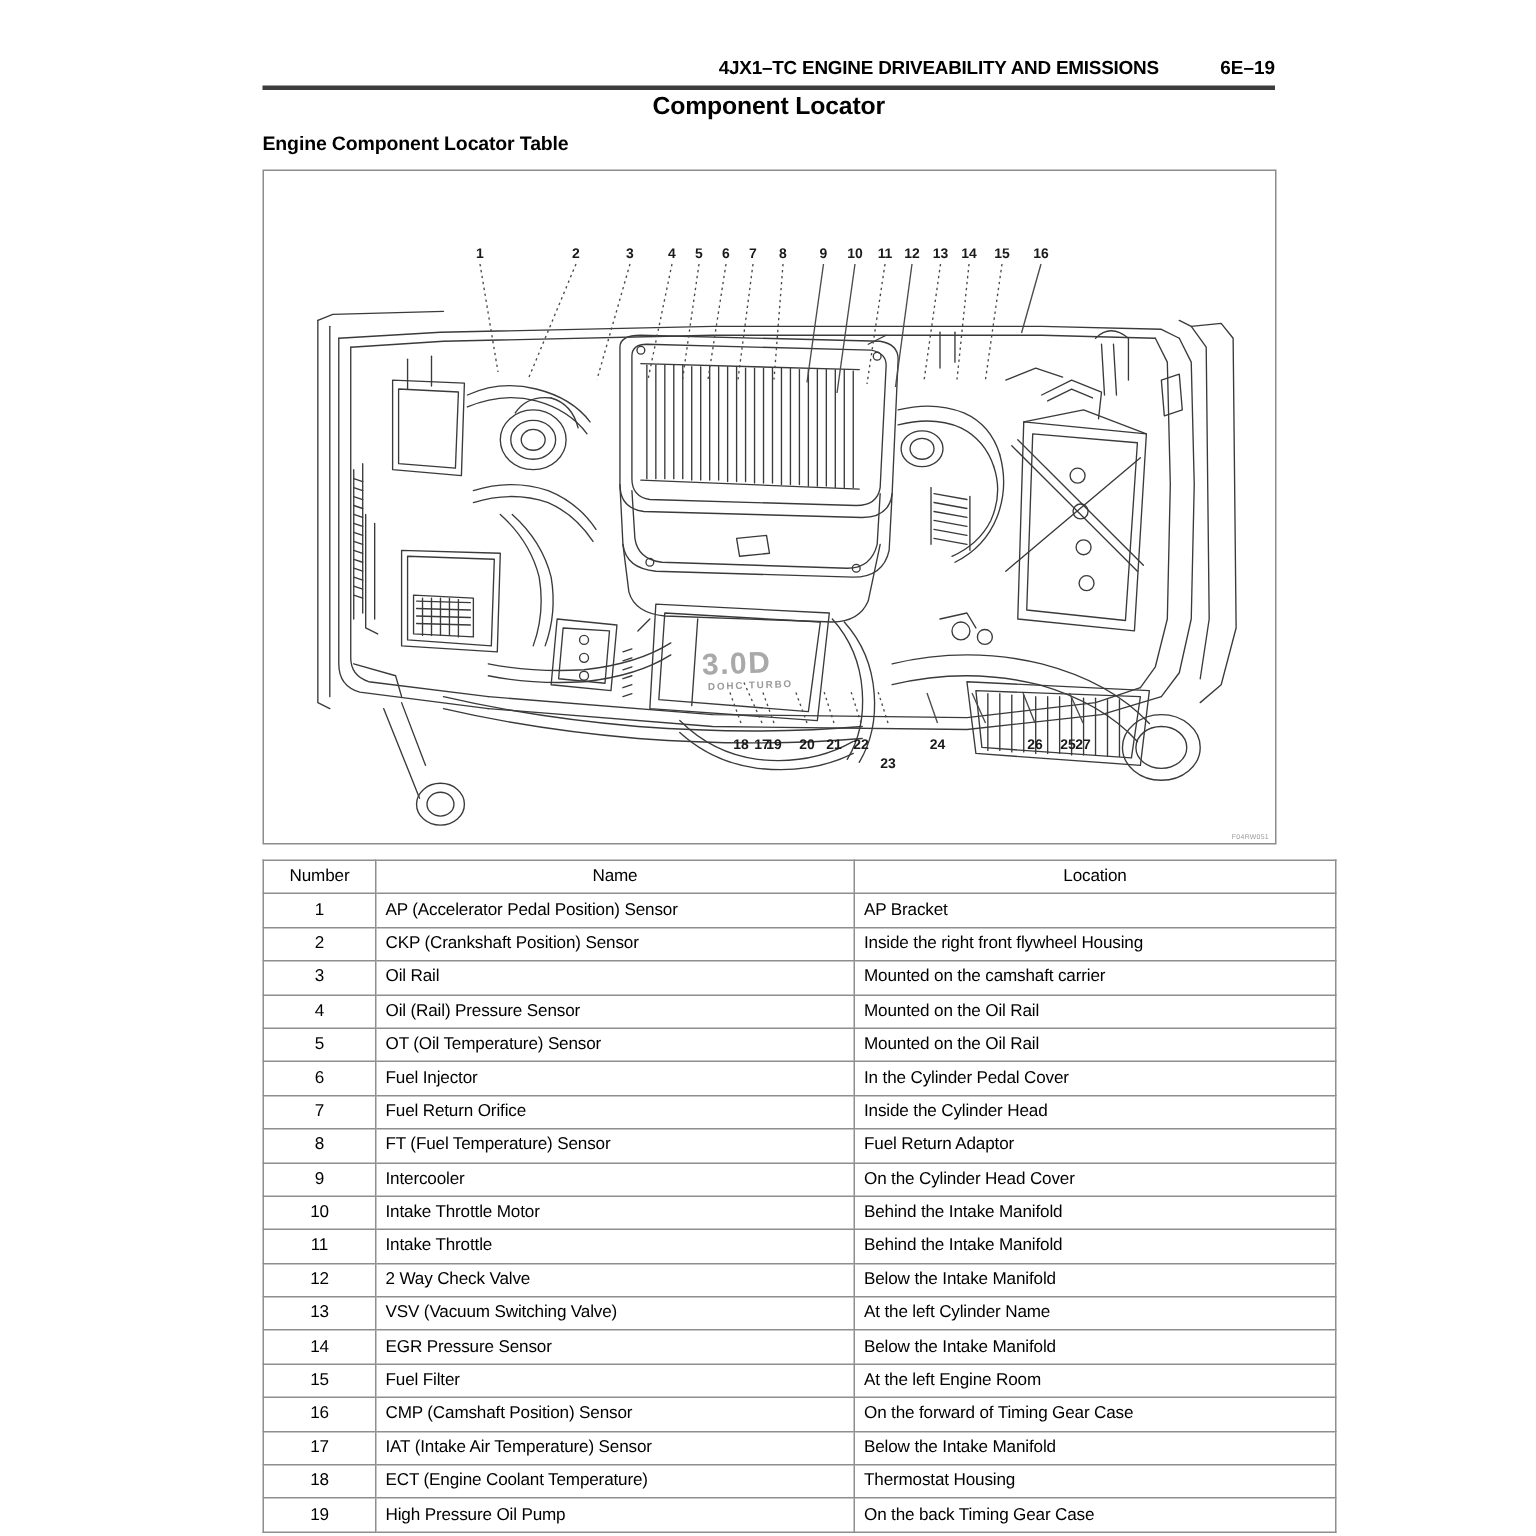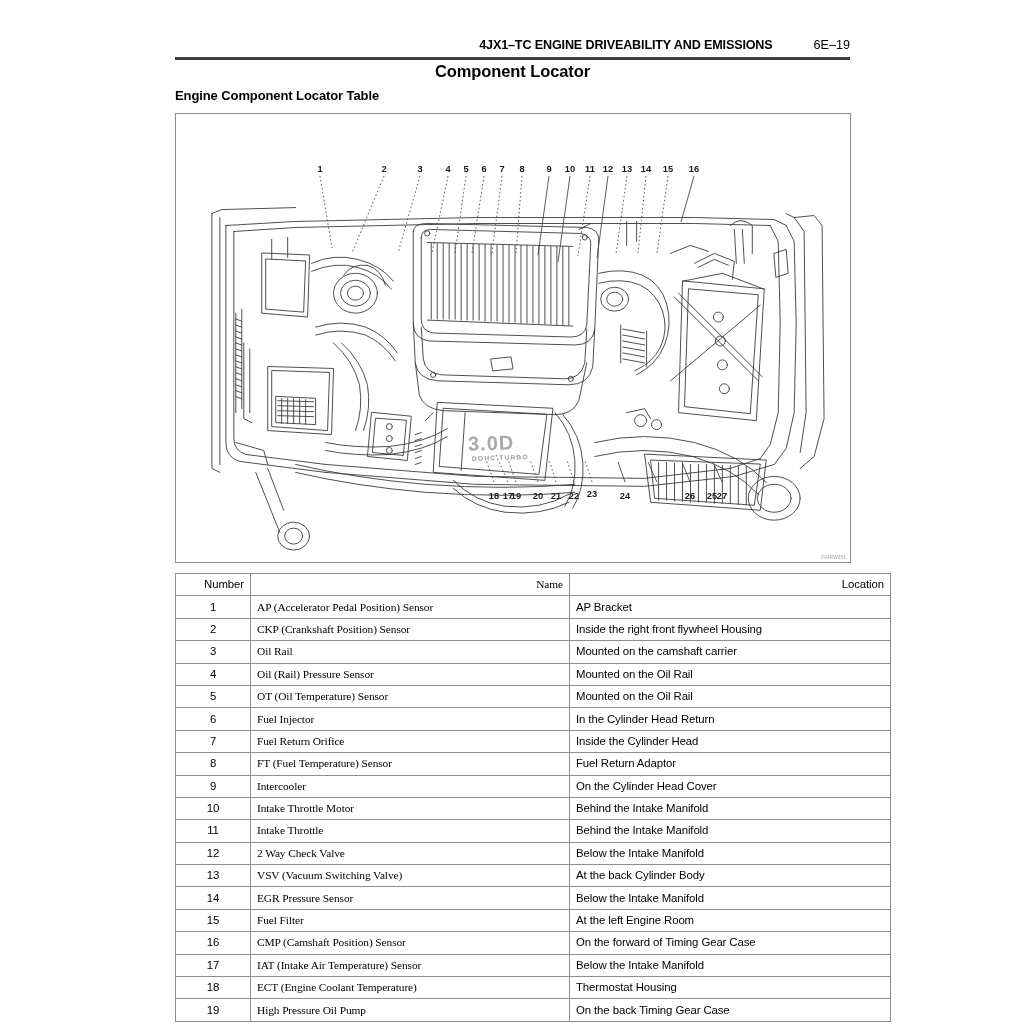--- a/index.html
+++ b/index.html
@@ -40,21 +40,21 @@
     height: 20px;
   }
   .header-title {
     font-size: 12.6px;
     font-weight: bold;
     letter-spacing: -0.15px;
     white-space: nowrap;
   }
   .header-page {
     font-size: 12.6px;
-    font-weight: normal;
+    font-weight: bold;
     white-space: nowrap;
     padding-left: 19px;
   }
 
   
   .section-title {
     position: absolute;
     left: 175px;
     top: 62px;
     width: 675px;
@@ -140,24 +140,24 @@
   .locator-table th,
   .locator-table td {
     border: 1px solid #8e8e8e;
     padding: 3px 6px 4px 6px;
     height: 14.4px;
     vertical-align: middle;
     font-weight: normal;
     letter-spacing: -0.1px;
   }
   .locator-table th {
-    text-align: right;
+    text-align: center;
   }
   .col-number { width: 62px; }
-  .col-name   { width: 306px; font-family: Liberation Serif, serif; }
+  .col-name   { width: 306px; }
   .col-loc    { width: 308px; }
   .cell-num {
     text-align: center;
   }
   .head-num {
     text-align: left;
   }
 </style>
 </head>
 <body>
@@ -419,21 +419,21 @@
     <div class="callout" style="left: 627px; top: 164px;">13</div>
     <div class="callout" style="left: 646px; top: 164px;">14</div>
     <div class="callout" style="left: 668px; top: 164px;">15</div>
     <div class="callout" style="left: 694px; top: 164px;">16</div>
     <div class="callout" style="left: 508px; top: 491px;">17</div>
     <div class="callout" style="left: 494px; top: 491px;">18</div>
     <div class="callout" style="left: 516px; top: 491px;">19</div>
     <div class="callout" style="left: 538px; top: 491px; text-align: center;">20</div>
     <div class="callout" style="left: 556px; top: 491px;">21</div>
     <div class="callout" style="left: 574px; top: 491px;">22</div>
-    <div class="callout" style="left: 592px; top: 489px;">23</div>
+    <div class="callout" style="left: 592px; top: 504px;">23</div>
     <div class="callout" style="left: 625px; top: 491px;">24</div>
     <div class="callout" style="left: 671px; top: 491px; margin-left: 41px;">25</div>
     <div class="callout" style="left: 690px; top: 491px; text-align: center;">26</div>
     <div class="callout" style="left: 722px; top: 491px;">27</div>
   </div>
 
 <table class="locator-table">
   <thead>
     <tr>
       <th class="col-number head-num">Number</th>
@@ -463,21 +463,21 @@
         <td class="col-loc">Mounted on the Oil Rail</td>
       </tr>
       <tr>
         <td class="col-number cell-num">5</td>
         <td class="col-name">OT (Oil Temperature) Sensor</td>
         <td class="col-loc">Mounted on the Oil Rail</td>
       </tr>
       <tr>
         <td class="col-number cell-num">6</td>
         <td class="col-name">Fuel Injector</td>
-        <td class="col-loc">In the Cylinder Head Return</td>
+        <td class="col-loc">In the Cylinder Pedal Cover</td>
       </tr>
       <tr>
         <td class="col-number cell-num">7</td>
         <td class="col-name">Fuel Return Orifice</td>
         <td class="col-loc">Inside the Cylinder Head</td>
       </tr>
       <tr>
         <td class="col-number cell-num">8</td>
         <td class="col-name">FT (Fuel Temperature) Sensor</td>
         <td class="col-loc">Fuel Return Adaptor</td>
@@ -498,21 +498,21 @@
         <td class="col-loc">Behind the Intake Manifold</td>
       </tr>
       <tr>
         <td class="col-number cell-num">12</td>
         <td class="col-name">2 Way Check Valve</td>
         <td class="col-loc">Below the Intake Manifold</td>
       </tr>
       <tr>
         <td class="col-number cell-num">13</td>
         <td class="col-name">VSV (Vacuum Switching Valve)</td>
-        <td class="col-loc">At the back Cylinder Body</td>
+        <td class="col-loc">At the left Cylinder Name</td>
       </tr>
       <tr>
         <td class="col-number cell-num">14</td>
         <td class="col-name">EGR Pressure Sensor</td>
         <td class="col-loc">Below the Intake Manifold</td>
       </tr>
       <tr>
         <td class="col-number cell-num">15</td>
         <td class="col-name">Fuel Filter</td>
         <td class="col-loc">At the left Engine Room</td>

